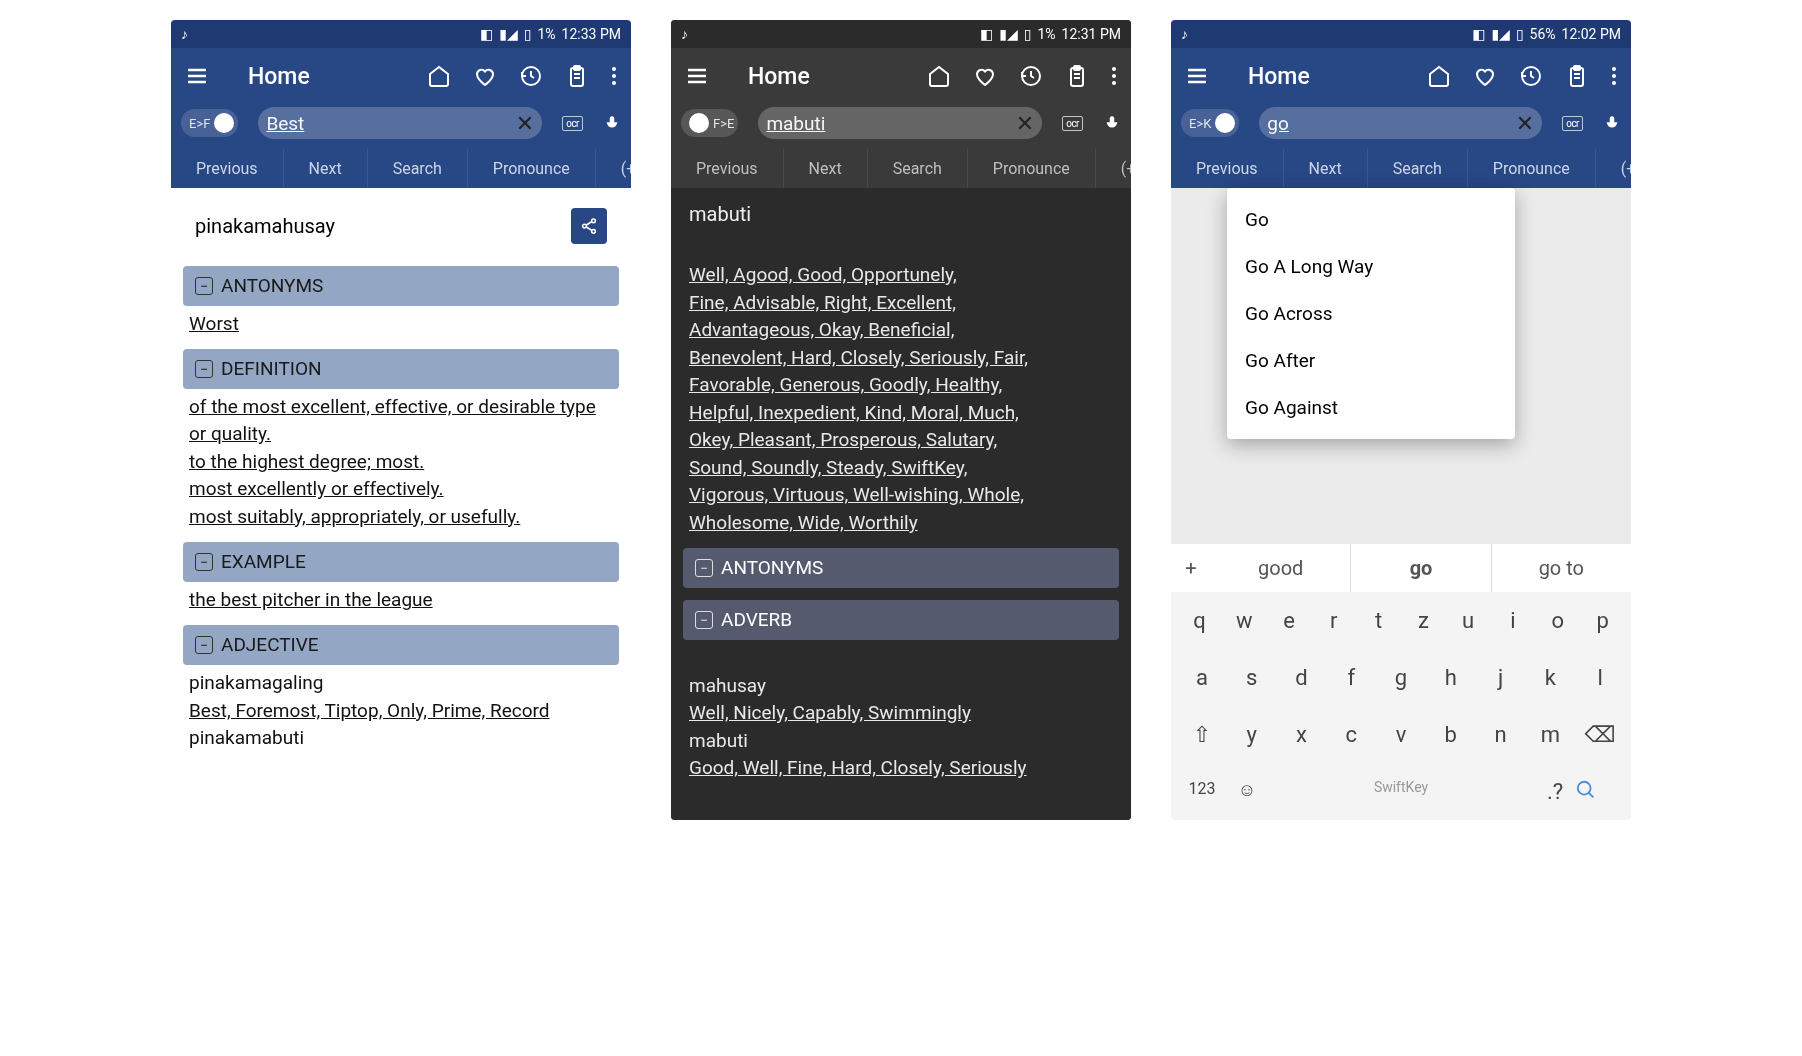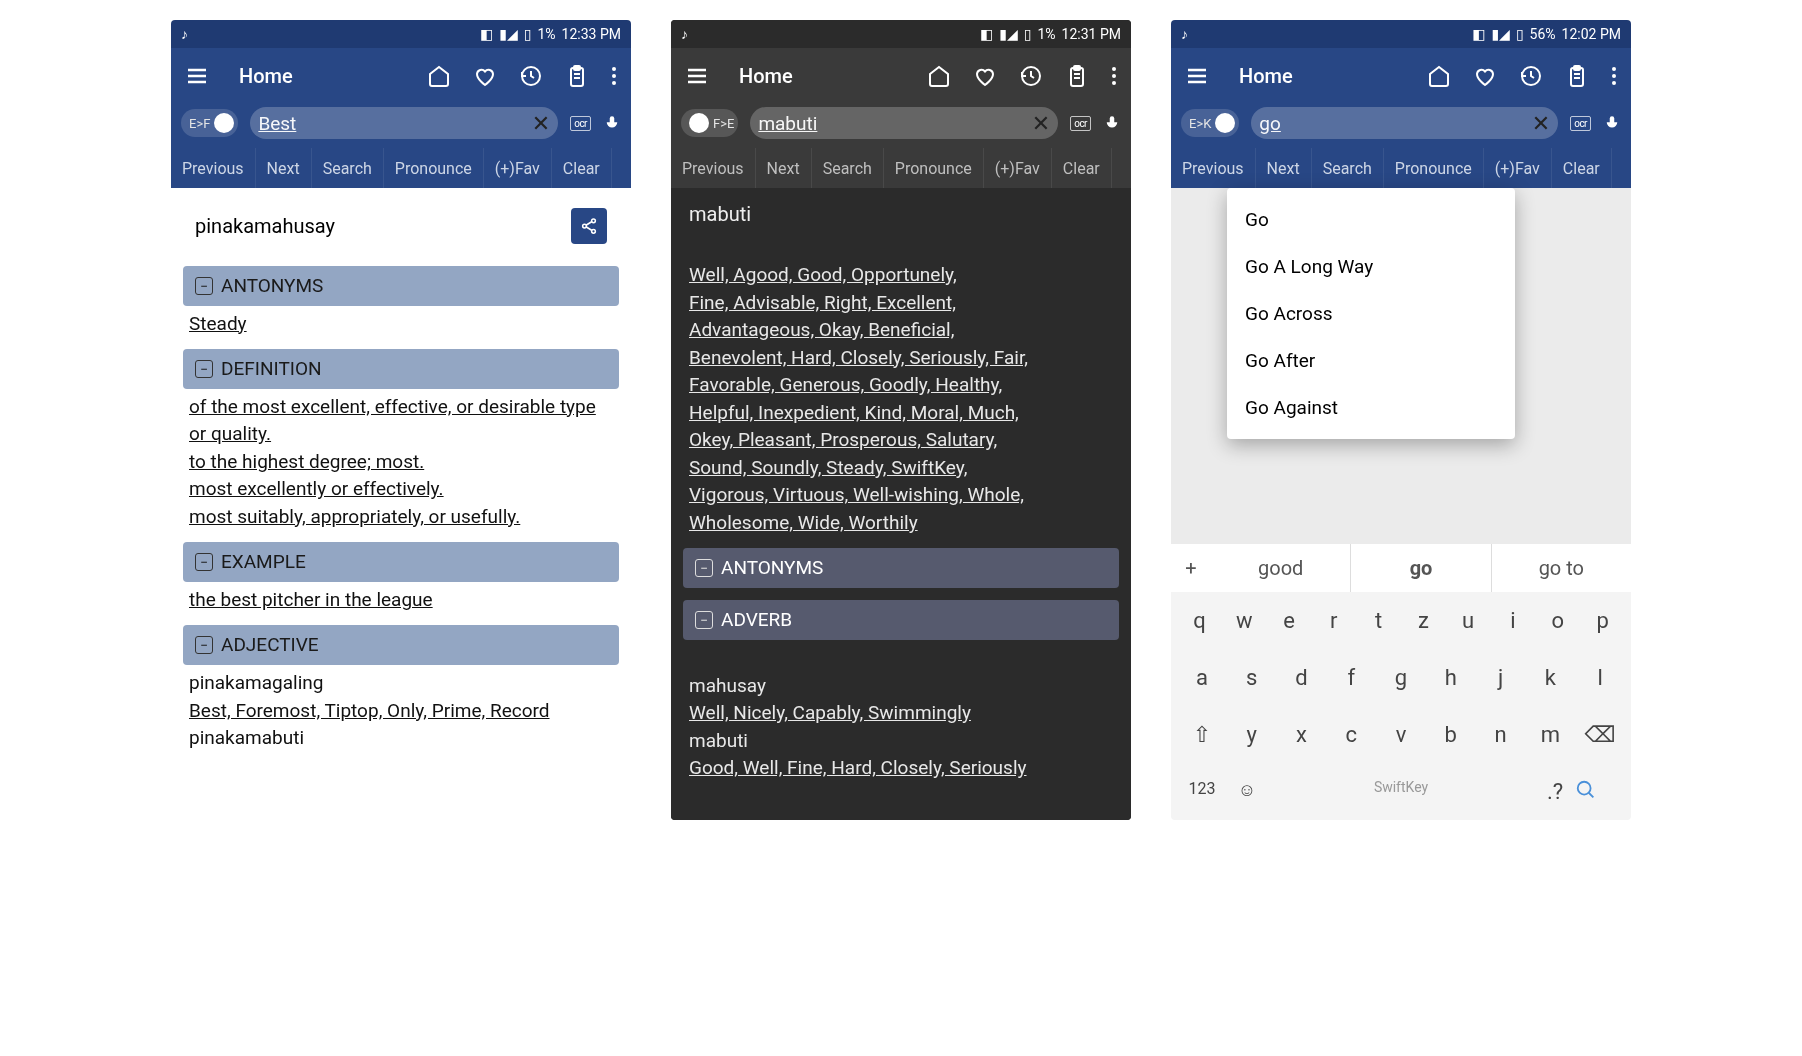--- a/index.html
+++ b/index.html
@@ -7,37 +7,37 @@
   .phone{width:460px;height:800px;overflow:hidden;display:flex;flex-direction:column;position:relative;border-radius:4px;}
   .light{background:#fff;}
   .dark{background:#2b2b2b;color:#eee;}
   
   .status{height:28px;background:#1f3a72;color:#fff;display:flex;align-items:center;justify-content:space-between;padding:0 10px;font-size:14px;}
   .dark .status{background:#2b2b2b;}
   .status-left,.status-right{display:flex;align-items:center;gap:6px;}
   
   .appbar{height:56px;background:#284785;color:#fff;display:flex;align-items:center;padding:0 14px;gap:20px;position:relative;}
   .dark .appbar{background:#3a3a3a;}
-  .title{font-size:20px;font-weight:500;flex:1;margin-left:10px;}
+  .title{font-size:23px;font-weight:500;flex:1;margin-left:19px;}
   .appicons{display:flex;gap:22px;align-items:center;}
   .aicon{width:24px;height:24px;cursor:pointer;}
   
-  .searchrow{height:44px;background:#284785;display:flex;align-items:center;padding:0 10px 6px 10px;gap:12px;justify-content:space-between;}
+  .searchrow{height:44px;background:#284785;display:flex;align-items:center;padding:0 10px 6px 10px;gap:20px;justify-content:space-between;}
   .dark .searchrow{background:#3a3a3a;}
   .toggle{display:flex;align-items:center;background:rgba(255,255,255,.15);border-radius:14px;padding:2px 4px 2px 8px;gap:4px;height:28px;color:#e5e5e5;font-size:13px;}
   .knob{width:20px;height:20px;border-radius:50%;background:#fff;}
   .sinput{flex:1;height:32px;background:rgba(255,255,255,.22);border-radius:16px;display:flex;align-items:center;padding:0 8px;color:#fff;font-size:19px;}
   .sinput span.txt{text-decoration:underline;opacity:.95;}
   .sinput .clr{margin-left:auto;font-size:22px;color:#222;cursor:pointer;}
   .ocr{font-size:10px;color:#fff;border:1px solid rgba(255,255,255,.7);border-radius:2px;padding:1px 3px;letter-spacing:-.5px;}
   .mic{color:#fff;}
   
   .tabs{height:40px;background:#284785;display:flex;align-items:stretch;color:#cdd6e6;font-size:16px;}
   .dark .tabs{background:#3a3a3a;color:#bfbfbf;}
-  .tab{flex:0 0 auto;padding:0 11px;display:flex;align-items:center;cursor:pointer;border-right:1px solid rgba(255,255,255,.08);}
+  .tab{flex:0 0 auto;padding:0 25px;display:flex;align-items:center;cursor:pointer;border-right:1px solid rgba(255,255,255,.08);}
   
   .content{flex:1;overflow:hidden;padding:10px 12px;font-size:19px;line-height:1.45;}
   .dark .content{background:#2b2b2b;}
   .result-head{background:#fff;padding:10px 12px;border-radius:4px;display:flex;align-items:center;margin-bottom:12px;font-size:20px;}
   .sharebtn{margin-left:auto;width:36px;height:36px;background:#284785;border-radius:4px;display:flex;align-items:center;justify-content:center;color:#fff;}
   .section-h{background:#93a6c3;color:#1a1a1a;padding:6px 12px;border-radius:4px;display:flex;align-items:center;gap:8px;margin-top:12px;font-size:19px;}
   .dark .section-h{background:#565a6e;color:#fff;}
   .collapse-ico{width:18px;height:18px;border:1.6px solid #333;border-radius:3px;display:flex;align-items:center;justify-content:center;font-size:14px;line-height:1;}
   .dark .collapse-ico{border-color:#ddd;color:#ddd;}
   .body{padding:4px 6px 0 6px;color:#111;}
@@ -142,21 +142,21 @@
             <line x1="8" y1="13" x2="16" y2="18"></line>
           </svg>
       </div>
     </div>
     <div id="s0-sections">
         <div class="section-h">
           <span class="collapse-ico">−</span>
           <span>ANTONYMS</span>
         </div>
         <div class="body">
-          <div class="u">Steady</div>
+          <div class="u">Worst</div>
         </div>
         <div class="section-h">
           <span class="collapse-ico">−</span>
           <span>DEFINITION</span>
         </div>
         <div class="body">
           <div class="u">of the most excellent, effective, or desirable type or quality.</div>
           <div class="u">to the highest degree; most.</div>
           <div class="u">most excellently or effectively.</div>
           <div class="u">most suitably, appropriately, or usefully.</div>

